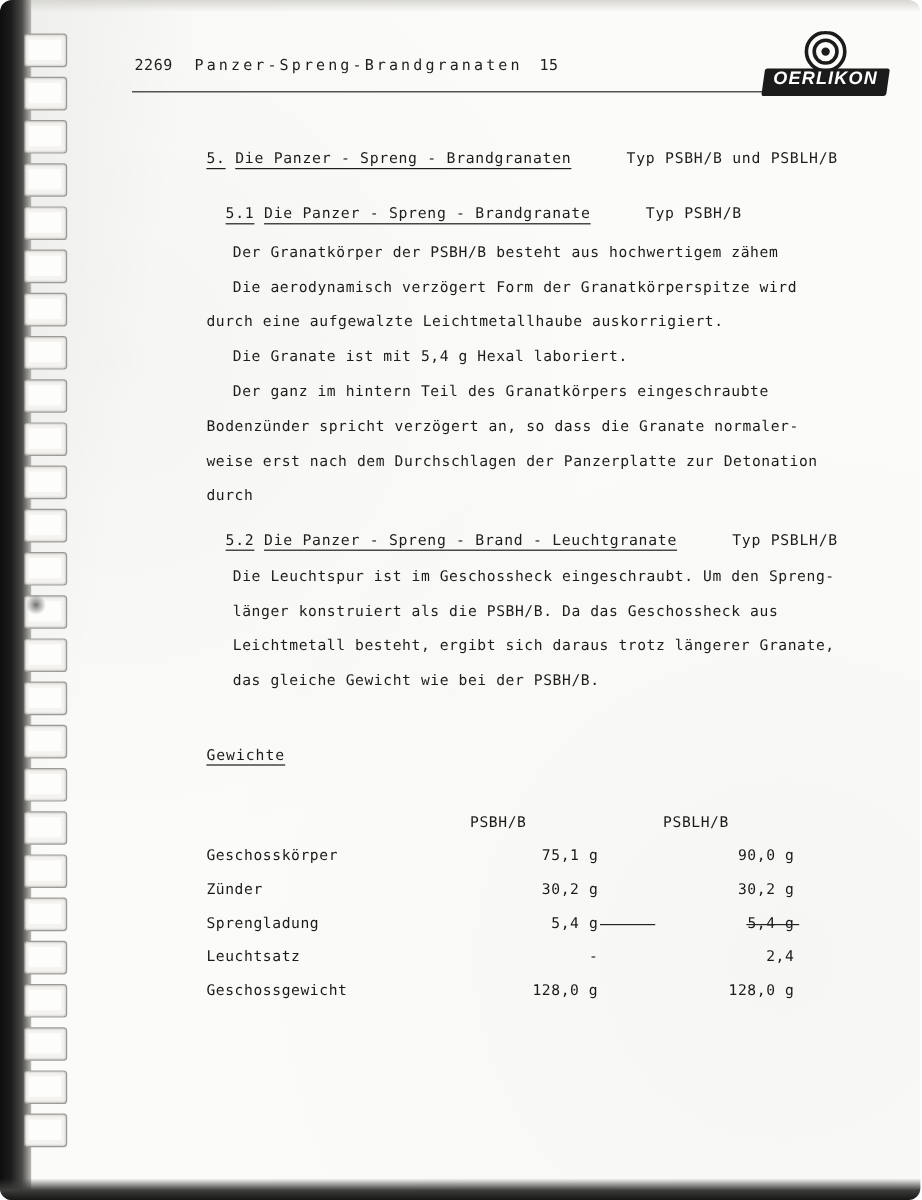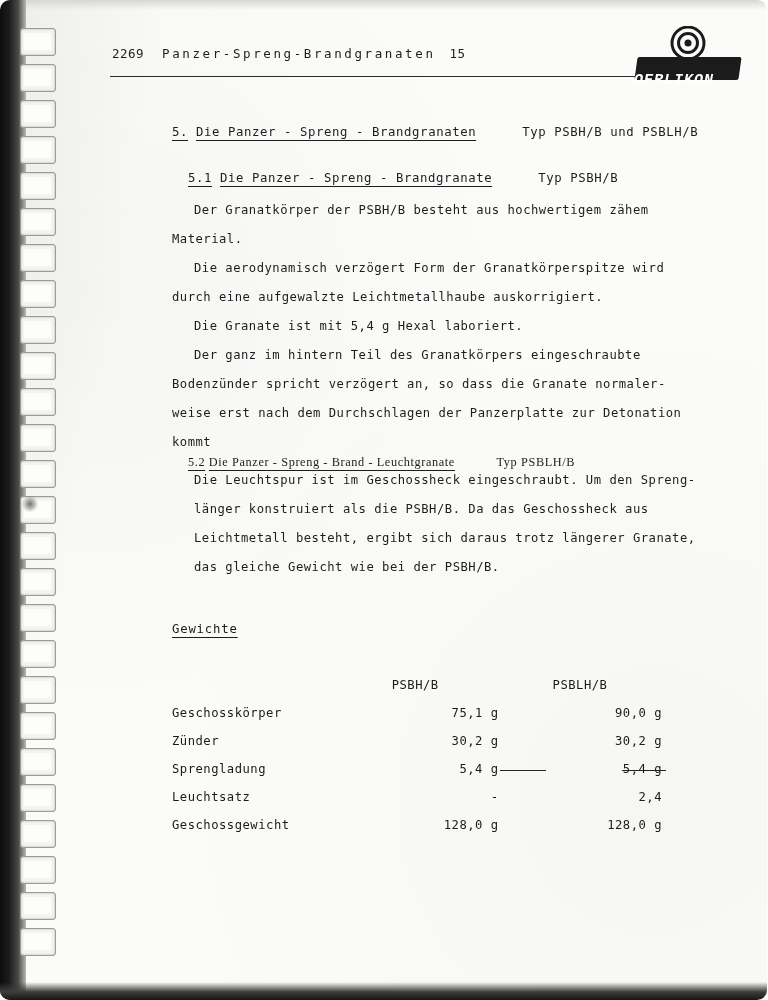--- a/index.html
+++ b/index.html
@@ -124,24 +124,24 @@
     position: absolute;
     left: 542px;
     top: 26px;
     width: 108px;
     height: 60px;
   }
   .logo svg { display: block; }
   .logo-word {
     position: absolute;
     left: 0;
-    top: 46px;
+    top: 31px;
     width: 108px;
-    text-align: left;
-    font-family: Liberation Mono, monospace;
+    text-align: center;
+    font-family: Liberation Sans, sans-serif;
     font-weight: bold;
     font-style: italic;
     font-size: 15px;
     letter-spacing: 1px;
     color: #ffffff;
   }
   .logo-wordbg {
     position: absolute;
     left: 2px;
     top: 31px;
@@ -335,31 +335,30 @@
     </div>
 
     <div class="sec" style="left:96px; top:164px;">
       <span class="sec-num u">5.1</span>
       <span class="u">Die Panzer - Spreng - Brandgranate</span>
       <span class="sec-type">Typ PSBH/B</span>
     </div>
 
     <div class="para" style="left:80px; top:196px; width:560px;">
       <div class="indent">Der Granatkörper der PSBH/B besteht aus hochwertigem zähem</div>
-      <div>Material.</div>
       <div class="indent">Die aerodynamisch verzögert Form der Granatkörperspitze wird</div>
       <div>durch eine aufgewalzte Leichtmetallhaube auskorrigiert.</div>
       <div class="indent">Die Granate ist mit 5,4 g Hexal laboriert.</div>
       <div class="indent">Der ganz im hintern Teil des Granatkörpers eingeschraubte</div>
       <div>Bodenzünder spricht verzögert an, so dass die Granate normaler-</div>
       <div>weise erst nach dem Durchschlagen der Panzerplatte zur Detonation</div>
-      <div>kommt</div>
-    </div>
-
-    <div class="sec" style="left:96px; top:448px;font-family:Liberation Serif, serif;">
+      <div>durch</div>
+    </div>
+
+    <div class="sec" style="left:96px; top:436px;">
       <span class="sec-num u">5.2</span>
       <span class="u">Die Panzer - Spreng - Brand - Leuchtgranate</span>
       <span class="sec-type">Typ PSBLH/B</span>
     </div>
 
     <div class="para" style="left:80px; top:466px; width:570px;">
       <div class="indent">Die Leuchtspur ist im Geschossheck eingeschraubt. Um den Spreng-</div>
       <div class="indent">länger konstruiert als die PSBH/B. Da das Geschossheck aus</div>
       <div class="indent">Leichtmetall besteht, ergibt sich daraus trotz längerer Granate,</div>
       <div class="indent">das gleiche Gewicht wie bei der PSBH/B.</div>

